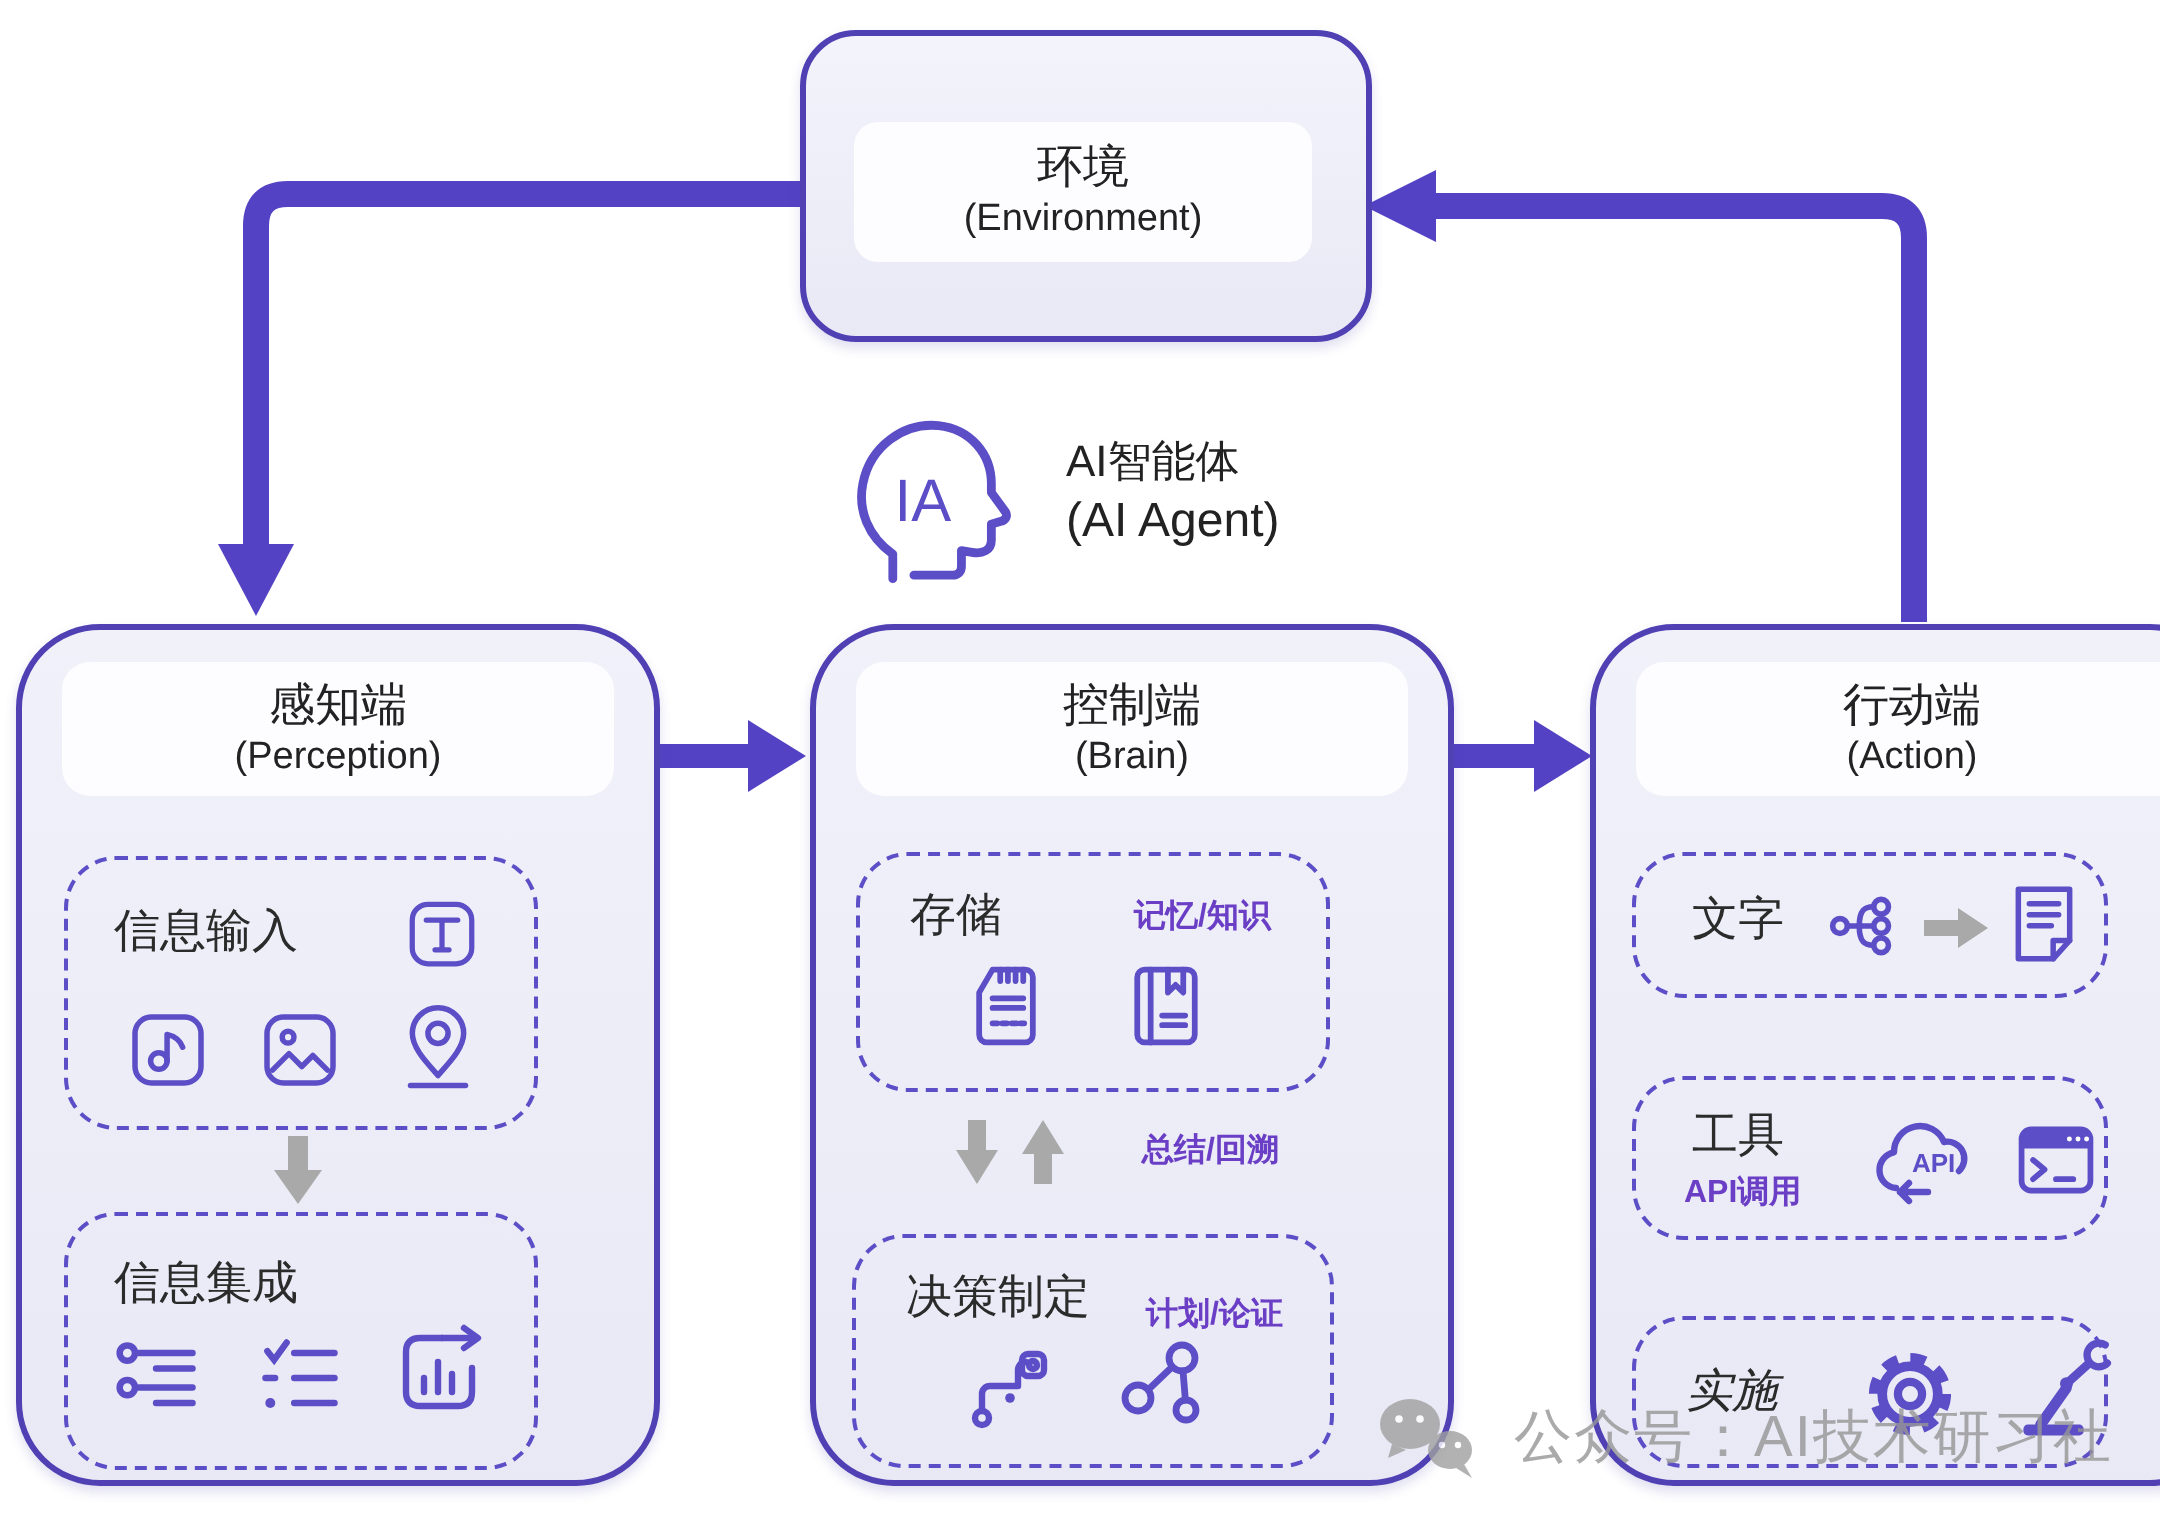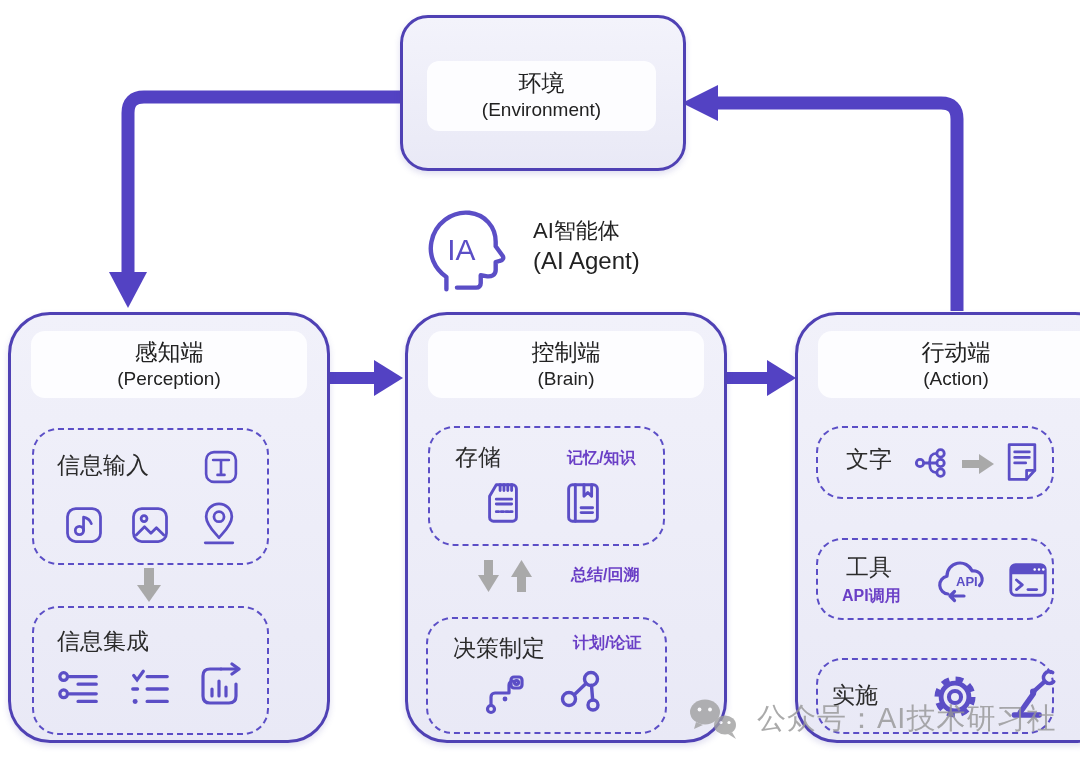--- a/index.html
+++ b/index.html
@@ -206,21 +206,21 @@
         <rect x="8" y="1" width="9" height="15" fill="#a9a9a9"></rect>
         <polygon points="2,16 23,16 12.5,33" fill="#a9a9a9"></polygon>
         <polygon points="35,18 56,18 45.5,1" fill="#a9a9a9"></polygon>
         <rect x="41" y="18" width="9" height="15" fill="#a9a9a9"></rect>
       </svg>
     </div>
     <div class="tag" style="left:163px;top:250px;">总结/回溯</div>
 
     <div class="dashed" style="left:18px;top:302px;width:237px;height:113px;">
       <div class="sec-label" style="left:25px;top:14px;">决策制定</div>
-      <div class="tag" style="left:145px;top:14px;">计划/论证</div>
+      <div class="tag" style="left:145px;top:28px;">计划/论证</div>
       <div class="icon" style="left:53px;top:50px;">
         <svg width="48" height="48" viewBox="0 0 48 48" fill="none" stroke="#5b4ec6" stroke-width="3.2" stroke-linecap="round" stroke-linejoin="round">
           <circle cx="10" cy="40" r="3.5"></circle>
           <path d="M10,36 V28 a4,4 0 0 1 4,-4 h14 V16 a4,4 0 0 1 4,-4"></path>
           <rect x="30" y="8" width="11" height="11" rx="3"></rect>
           <circle cx="35.5" cy="13.5" r="2"></circle>
           <circle cx="24" cy="30" r="2.4" fill="#5b4ec6" stroke="none"></circle>
         </svg>
       </div>
       <div class="icon" style="left:130px;top:50px;">
@@ -287,21 +287,21 @@
           <circle cx="31" cy="12" r="1.3" fill="#ffffff" stroke="none"></circle>
           <circle cx="35.5" cy="12" r="1.3" fill="#ffffff" stroke="none"></circle>
           <circle cx="40" cy="12" r="1.3" fill="#ffffff" stroke="none"></circle>
           <path d="M12,23 l6,5 -6,5"></path>
           <path d="M24,33 h9"></path>
         </svg>
       </div>
     </div>
 
     <div class="dashed" style="left:18px;top:343px;width:234px;height:72px;">
-      <div class="sec-label" style="left:14px;top:20px;">实施</div>
+      <div class="sec-label" style="left:25px;top:20px;font-style:italic;">实施</div>
       <div class="icon" style="left:108px;top:8px;">
         <svg width="58" height="58" viewBox="0 0 48 48" fill="none" stroke="#5b4ec6">
           <circle cx="24" cy="24" r="14" stroke-width="6" stroke-dasharray="6 5"></circle>
           <circle cx="24" cy="24" r="11.5" stroke-width="4"></circle>
           <circle cx="24" cy="24" r="5" stroke-width="3.4"></circle>
         </svg>
       </div>
       <div class="icon" style="left:185px;top:6px;">
         <svg width="54" height="56" viewBox="0 0 50 52" fill="none" stroke="#5b4ec6" stroke-linecap="round" stroke-linejoin="round">
           <rect x="8" y="43" width="28" height="5" rx="2" fill="#5b4ec6" stroke="none"></rect>

